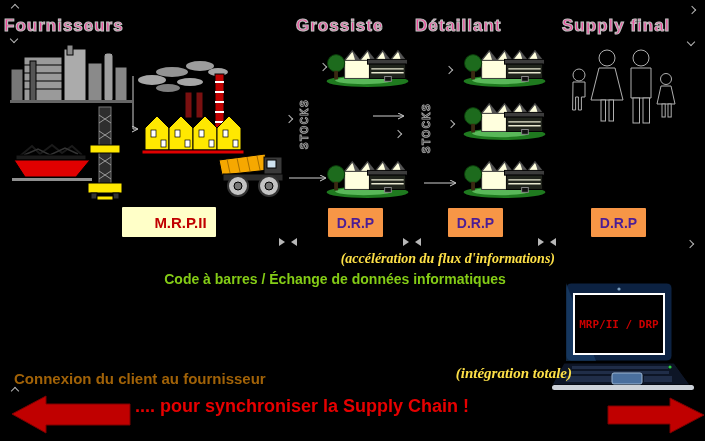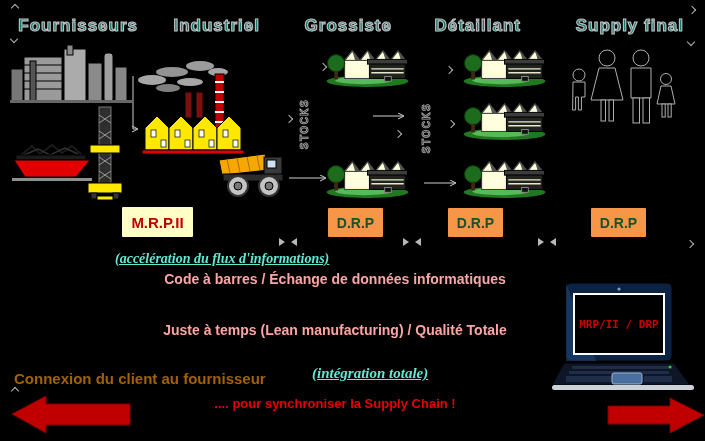--- a/index.html
+++ b/index.html
@@ -1,41 +1,41 @@
 <!DOCTYPE html>
 <html><head>
 <meta charset="utf-8">
 <style>
   html,body{margin:0;padding:0;background:#000;}
   #stage{position:relative;width:705px;height:441px;background:#000;overflow:hidden;
          font-family:"Liberation Sans",sans-serif;}
   .abs{position:absolute;}
 
   
-  .hdr{position:absolute;top:16px;height:24px;text-align:right;
-       font-weight:bold;font-size:17px;letter-spacing:1px;color:#0f766e;
+  .hdr{position:absolute;top:16px;height:24px;text-align:left;
+       font-weight:bold;font-size:17px;letter-spacing:1px;color:#ec4899;
        -webkit-text-stroke:1.1px #bfbfbf;text-shadow:0 0 1px #8a8a8a;}
 
   .stocks{position:absolute;width:60px;height:14px;text-align:center;
           font-weight:bold;font-size:10px;letter-spacing:1.5px;color:#050505;
           -webkit-text-stroke:0.8px #a8a8a8;text-shadow:0 0 1px #888;
           transform:rotate(-90deg);transform-origin:center;}
 
   .planbox{position:absolute;display:flex;align-items:center;justify-content:center;
            font-weight:bold;border-radius:1px;}
-  .mrp{background:#FFFFC8;color:#C00000;font-size:15px;}
-  .drp{background:#F79646;color:#14532d;font-size:14px;}
-
-  .blue-cap{position:absolute;left:115px;width:440px;text-align:left;color:#5eead4;
-            font-family:"Liberation Serif",serif;font-style:italic;font-weight:bold;font-size:14px;text-decoration:underline;}
-  .blue-det{position:absolute;left:115px;width:440px;text-align:center;color:#fca5a5;
+  .mrp{background:#FFFFC8;color:#C00000;font-size:15px;padding-left:23px;}
+  .drp{background:#F79646;color:#4c1d95;font-size:14px;}
+
+  .blue-cap{position:absolute;left:115px;width:440px;text-align:right;color:#fde047;
+            font-family:"Liberation Serif",serif;font-style:italic;font-weight:bold;font-size:14px;}
+  .blue-det{position:absolute;left:115px;width:440px;text-align:center;color:#84cc16;
             font-weight:bold;font-size:14px;}
   .blue-left{position:absolute;color:#a16207;font-weight:bold;font-size:15px;}
-  .red-line{position:absolute;left:135px;width:400px;text-align:center;color:#E60000;
-            font-weight:bold;font-size:13px;}
+  .red-line{position:absolute;left:135px;width:400px;text-align:left;color:#E60000;
+            font-weight:bold;font-size:18px;}
 
   
   .chev{position:absolute;width:5px;height:5px;
         border-top:1.5px solid #b5b5b5;border-right:1.5px solid #b5b5b5;}
   .c-r{transform:rotate(45deg);} .c-d{transform:rotate(135deg);}
   .c-u{transform:rotate(-45deg);}
 
   
   .tri{position:absolute;width:0;height:0;border-top:4px solid transparent;border-bottom:4px solid transparent;}
   .tri-r{border-left:6px solid #b8b8b8;}
@@ -43,21 +43,20 @@
 
   svg{display:block;}
   .overlay{position:absolute;left:0;top:0;pointer-events:none;}
 </style>
 </head>
 <body>
 
 <div id="stage">
 
   <div class="hdr" style="left:4px;width:134px;">Fournisseurs</div>
-  <div class="hdr" style="left:160px;width:100px;">Industriel</div>
   <div class="hdr" style="left:415px;width:106px;">Détaillant</div>
   <div class="hdr" style="left:296px;width:96px;">Grossiste</div>
   <div class="hdr" style="left:562px;width:122px;">Supply final</div>
 
   <svg class="abs" style="left:10px;top:45px;" width="122" height="58" viewBox="0 0 122 58">
     <rect x="1" y="24" width="12" height="33" fill="#777" stroke="#000"></rect>
     <rect x="14" y="12" width="38" height="45" fill="#9a9a9a" stroke="#000"></rect>
     <line x1="14" y1="20" x2="52" y2="20" stroke="#000"></line>
       <line x1="14" y1="28" x2="52" y2="28" stroke="#000"></line>
     <line x1="14" y1="36" x2="52" y2="36" stroke="#000"></line>
@@ -281,21 +280,20 @@
 
   <span class="tri tri-r" style="left:279px;top:238px;"></span>
   <span class="tri tri-l" style="left:291px;top:238px;"></span>
   <span class="tri tri-r" style="left:403px;top:238px;"></span>
   <span class="tri tri-l" style="left:415px;top:238px;"></span>
   <span class="tri tri-r" style="left:538px;top:238px;"></span>
   <span class="tri tri-l" style="left:550px;top:238px;"></span>
 
   <div class="blue-cap" style="top:251px;">(accélération du flux d'informations)</div>
   <div class="blue-det" style="top:271px;">Code à barres / Échange de données informatiques</div>
-  <div class="blue-det" style="top:322px;">Juste à temps (Lean manufacturing) / Qualité Totale</div>
 
   <svg class="abs" style="left:552px;top:281px;" width="150" height="115" viewBox="0 0 150 115">
     <rect x="14" y="2" width="106" height="78" rx="5" fill="#0c2242" stroke="#000"></rect>
     <path d="M14,2 l30,78 h-30 z" fill="#1d4a7a" opacity="0.5"></path>
     <circle cx="67" cy="8" r="1.6" fill="#7fa0bf"></circle>
     <rect x="22" y="13" width="90" height="60" fill="#000" stroke="#fff" stroke-width="2"></rect>
     <text x="67" y="47" text-anchor="middle" fill="#CC0000" font-family="DejaVu Sans Mono, monospace" font-size="11" font-weight="bold">MRP/II / DRP</text>
     <polygon points="12,82 122,82 138,104 0,104" fill="#0d1526" stroke="#000"></polygon>
     <g fill="#202d48">
       <rect x="20" y="85" width="96" height="3"></rect>

